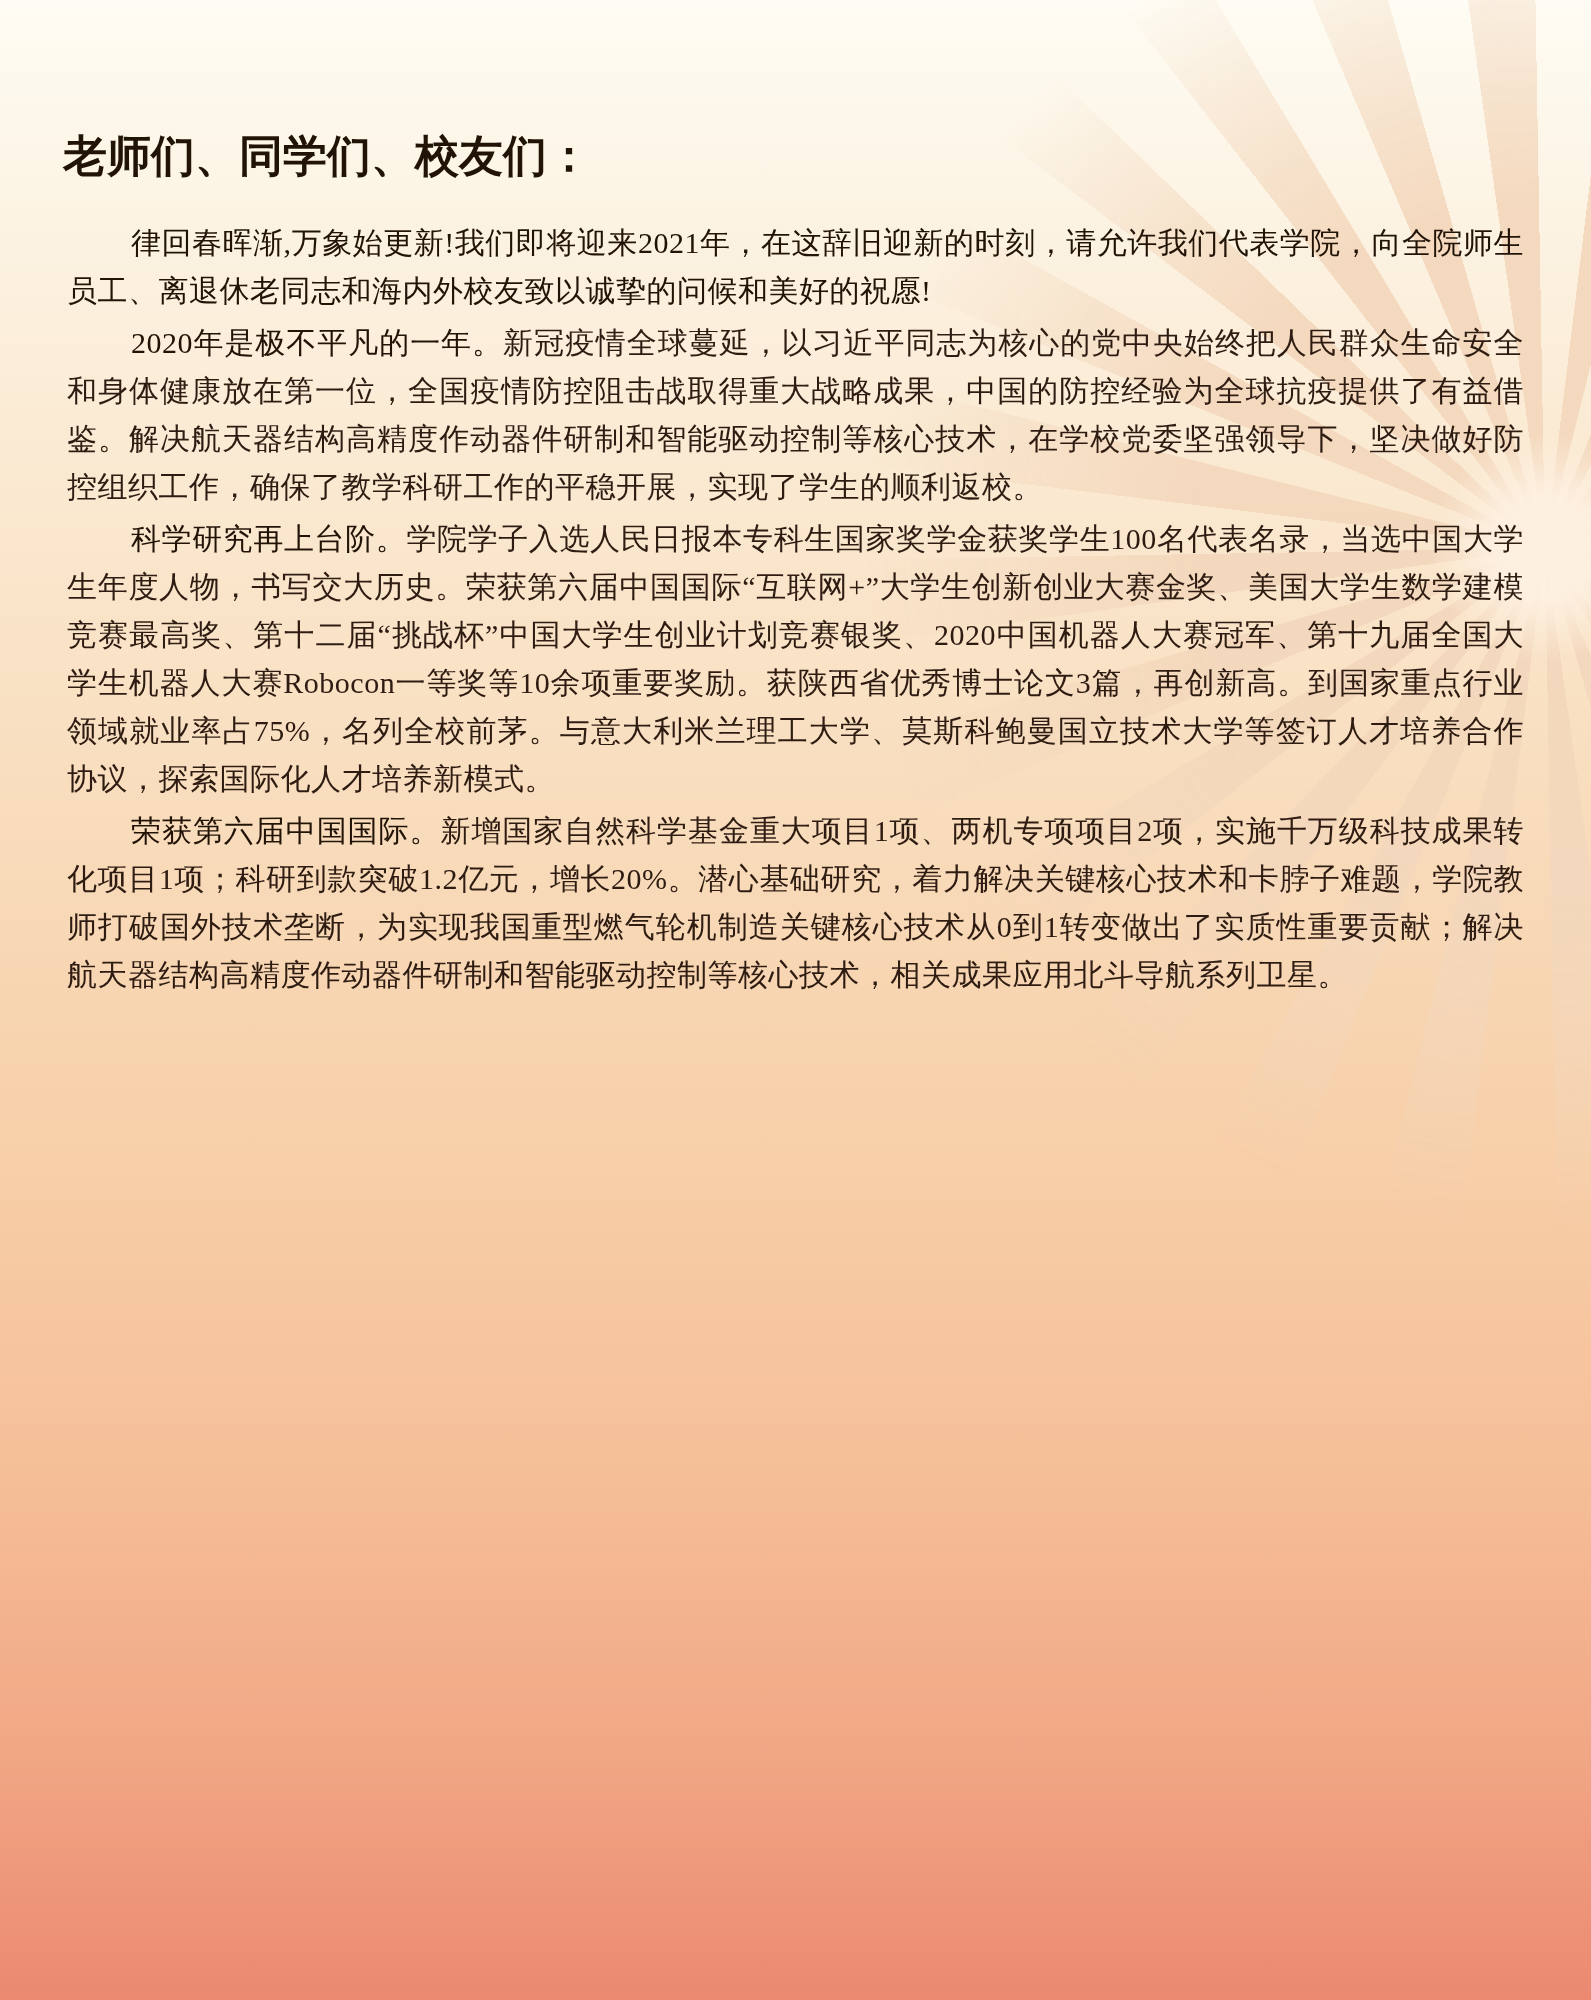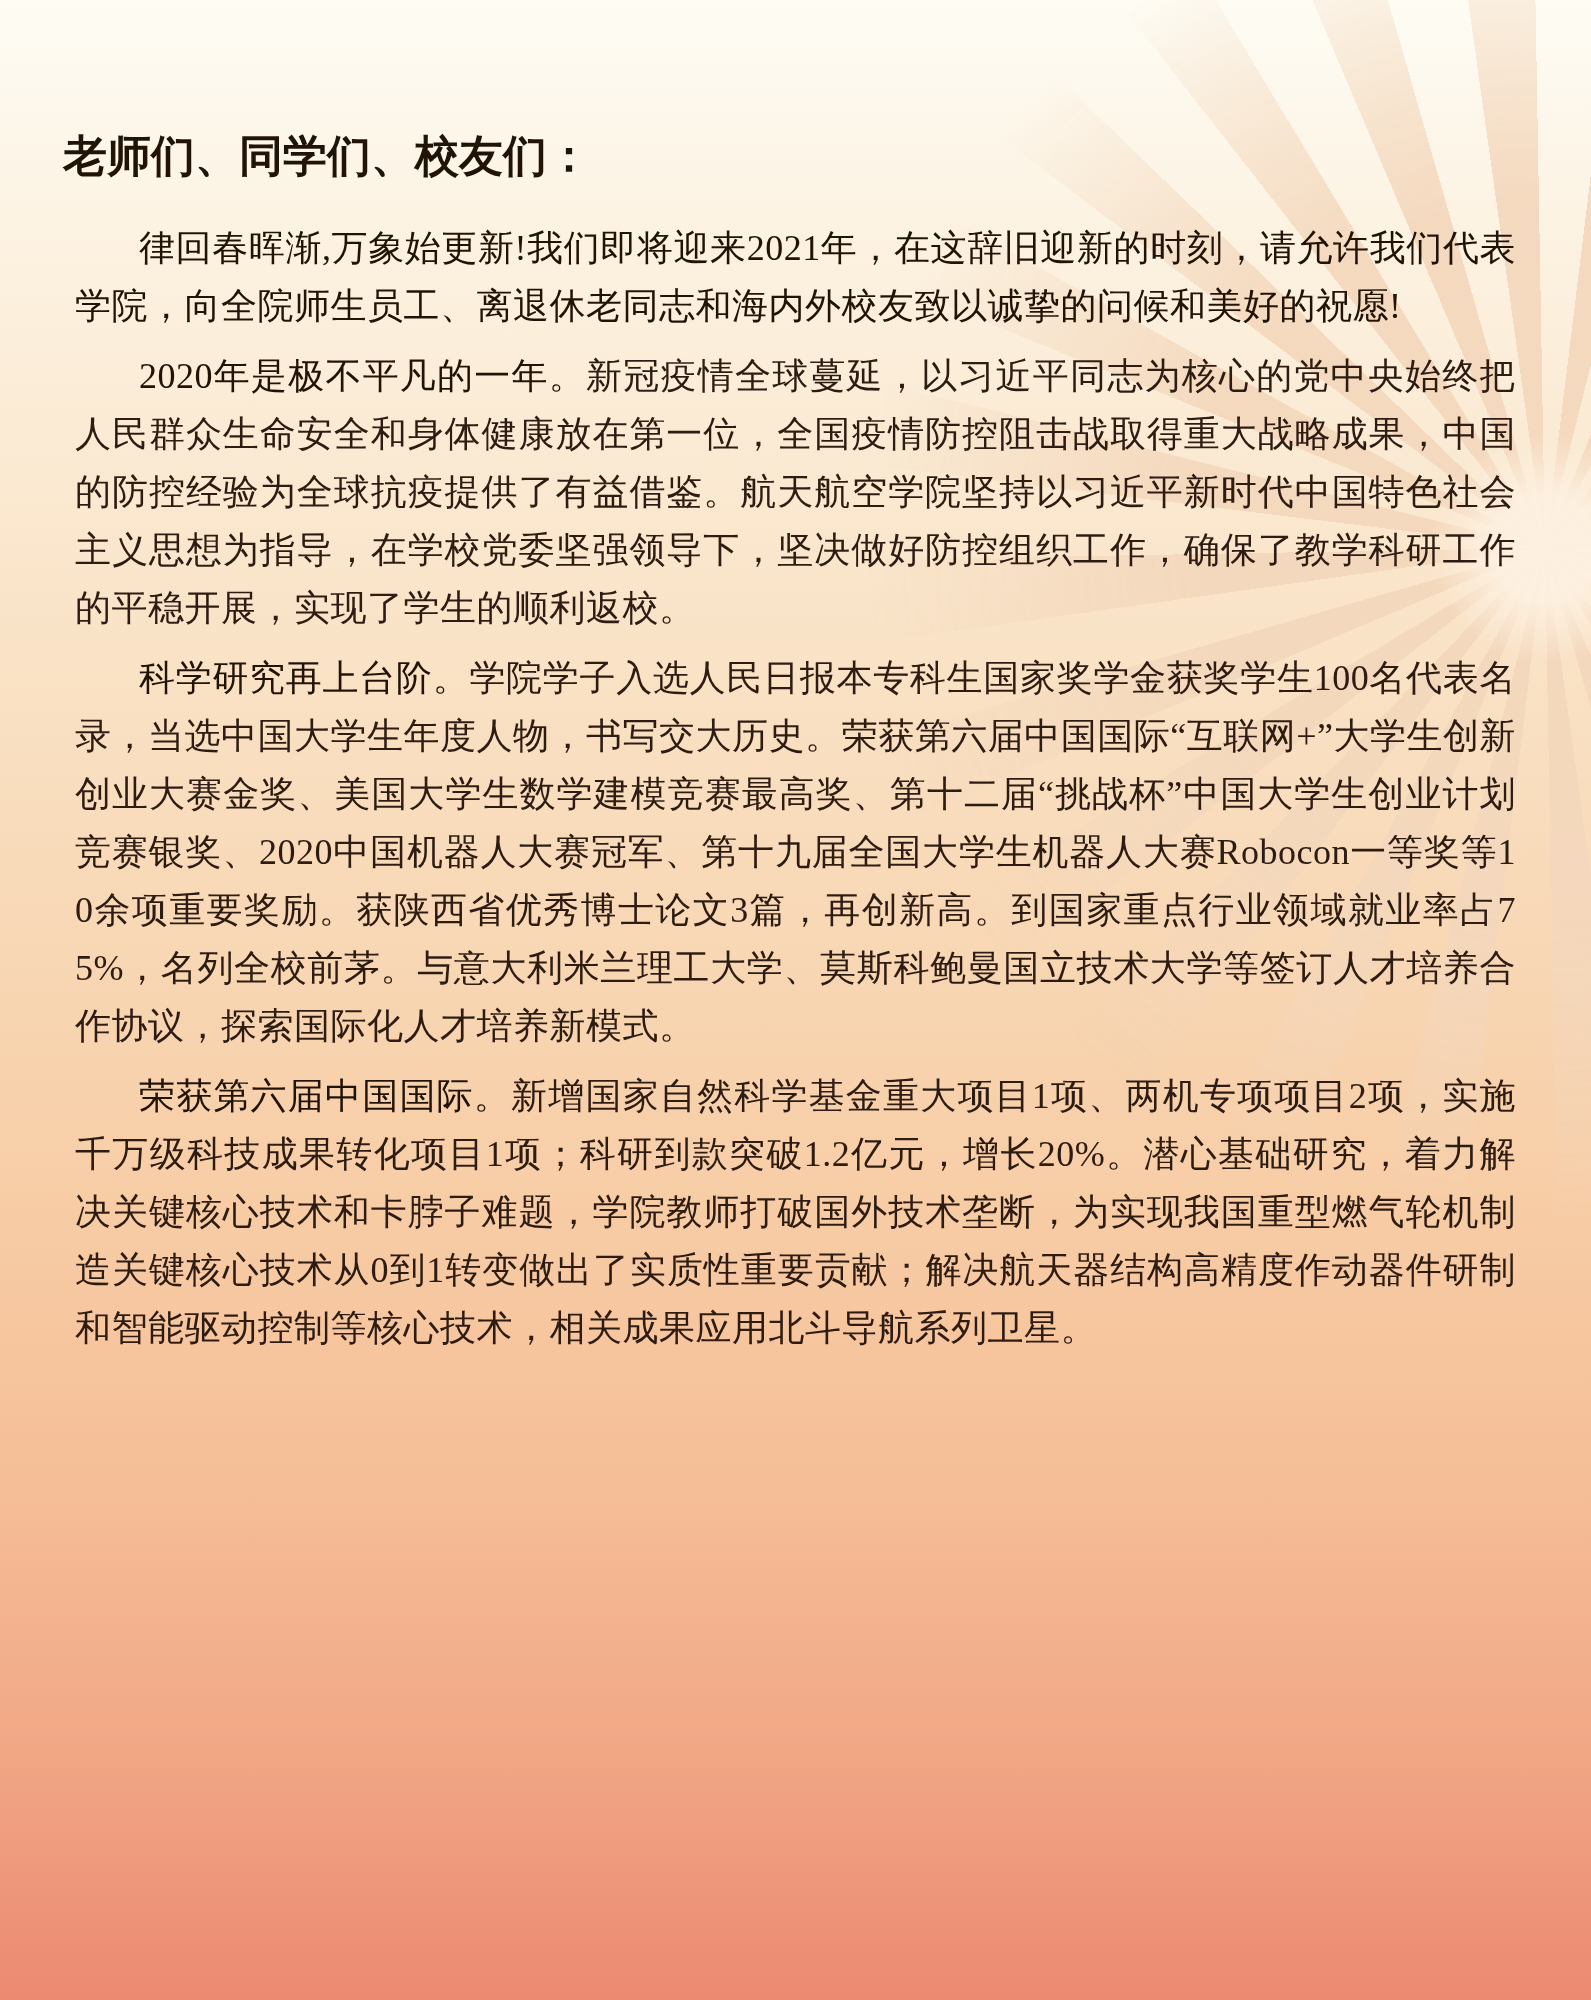--- a/index.html
+++ b/index.html
@@ -52,23 +52,23 @@
     width: 1465px;
   }
   .salutation {
     font-size: 44px;
     line-height: 58px;
     font-weight: bold;
     color: #221307;
     margin: 0 0 33px 0;
   }
   p.para {
-    margin: 12px;
-    font-size: 36px;
-    line-height: 58px;
+    margin: 4px;
+    font-size: 30px;
+    line-height: 48px;
     letter-spacing: 0.5px;
     text-indent: 64px;
     text-align: justify;
     word-break: break-all;
   }
   p.opening {
     font-weight: bold;
     color: #221307;
   }
   .para-lead {
@@ -88,21 +88,21 @@
 
   <div class="content">
 
     <div class="salutation">老师们、同学们、校友们：</div>
 
     <p class="para opening">
       <span class="para-body">律回春晖渐,万象始更新!我们即将迎来2021年，在这辞旧迎新的时刻，请允许我们代表学院，向全院师生员工、离退休老同志和海内外校友致以诚挚的问候和美好的祝愿!</span>
     </p>
 
     <p class="para">
-      <span class="para-lead">2020年是极不平凡的一年。</span><span class="para-body">新冠疫情全球蔓延，以习近平同志为核心的党中央始终把人民群众生命安全和身体健康放在第一位，全国疫情防控阻击战取得重大战略成果，中国的防控经验为全球抗疫提供了有益借鉴。航天航空学院坚持以习近平新时代中国特色社会主义思想为指导，在学校党委坚强领导下，坚决做好防控组织工作，确保了教学科研工作的平稳开展，实现了学生的顺利返校。</span>
+      <span class="para-lead">2020年是极不平凡的一年。</span><span class="para-body">新冠疫情全球蔓延，以习近平同志为核心的党中央始终把人民群众生命安全和身体健康放在第一位，全国疫情防控阻击战取得重大战略成果，中国的防控经验为全球抗疫提供了有益借鉴。解决航天器结构高精度作动器件研制和智能驱动控制等核心技术，在学校党委坚强领导下，坚决做好防控组织工作，确保了教学科研工作的平稳开展，实现了学生的顺利返校。</span>
     </p>
 
 
 
     <p class="para">
       <span class="para-lead">科学研究再上台阶。</span><span class="para-body">学院学子入选人民日报本专科生国家奖学金获奖学生100名代表名录，当选中国大学生年度人物，书写交大历史。荣获第六届中国国际“互联网+”大学生创新创业大赛金奖、美国大学生数学建模竞赛最高奖、第十二届“挑战杯”中国大学生创业计划竞赛银奖、2020中国机器人大赛冠军、第十九届全国大学生机器人大赛Robocon一等奖等10余项重要奖励。获陕西省优秀博士论文3篇，再创新高。到国家重点行业领域就业率占75%，名列全校前茅。与意大利米兰理工大学、莫斯科鲍曼国立技术大学等签订人才培养合作协议，探索国际化人才培养新模式。</span>
     </p>
 
     <p class="para">
       <span class="para-lead">荣获第六届中国国际。</span><span class="para-body">新增国家自然科学基金重大项目1项、两机专项项目2项，实施千万级科技成果转化项目1项；科研到款突破1.2亿元，增长20%。潜心基础研究，着力解决关键核心技术和卡脖子难题，学院教师打破国外技术垄断，为实现我国重型燃气轮机制造关键核心技术从0到1转变做出了实质性重要贡献；解决航天器结构高精度作动器件研制和智能驱动控制等核心技术，相关成果应用北斗导航系列卫星。</span>

